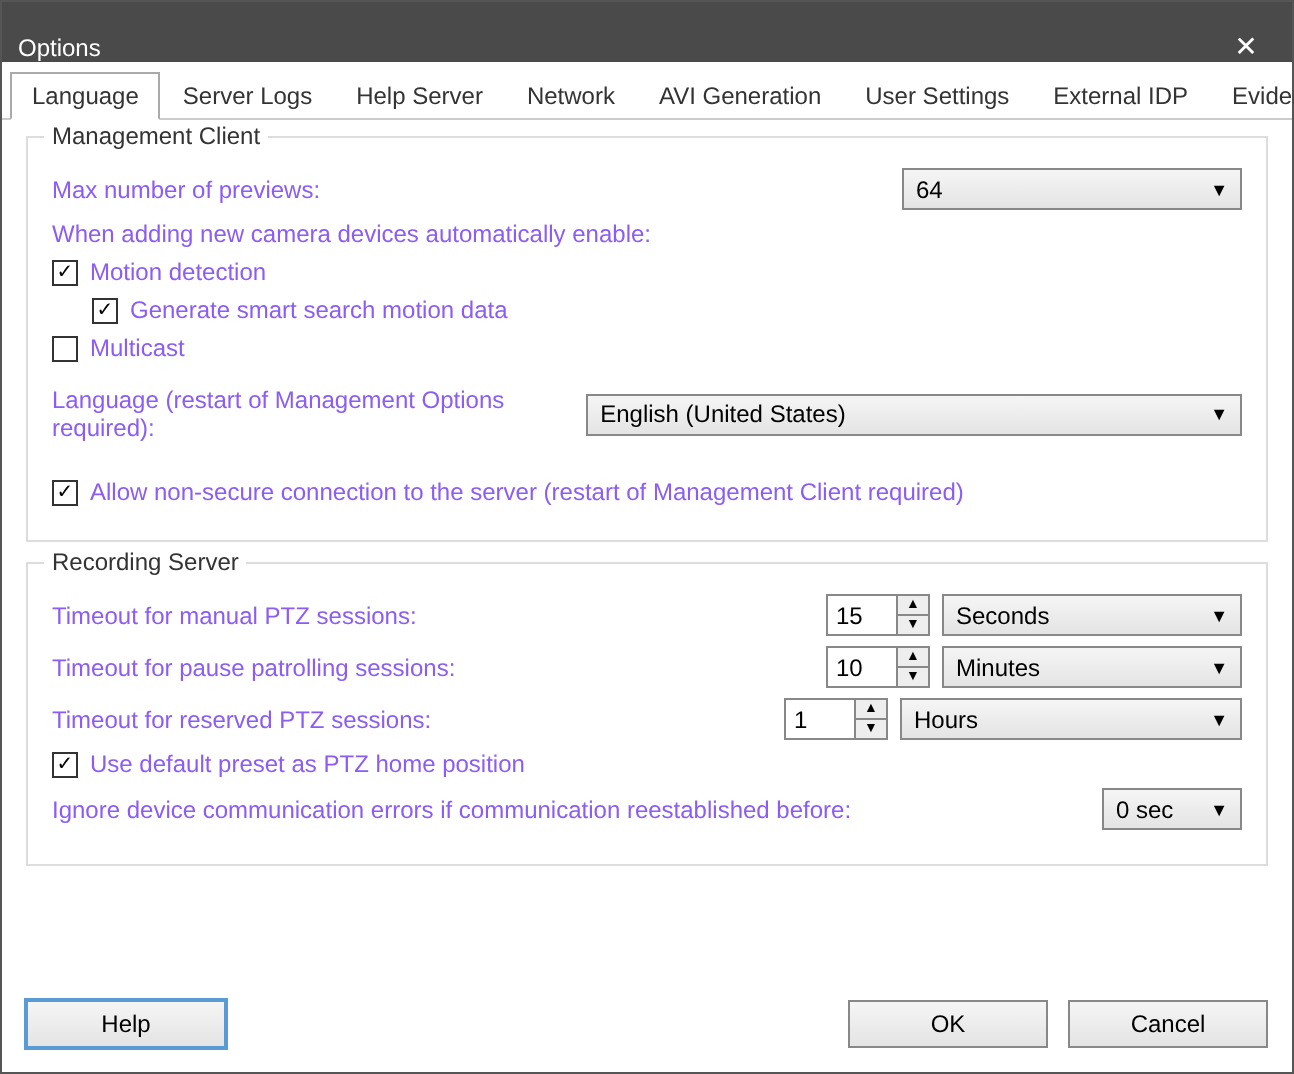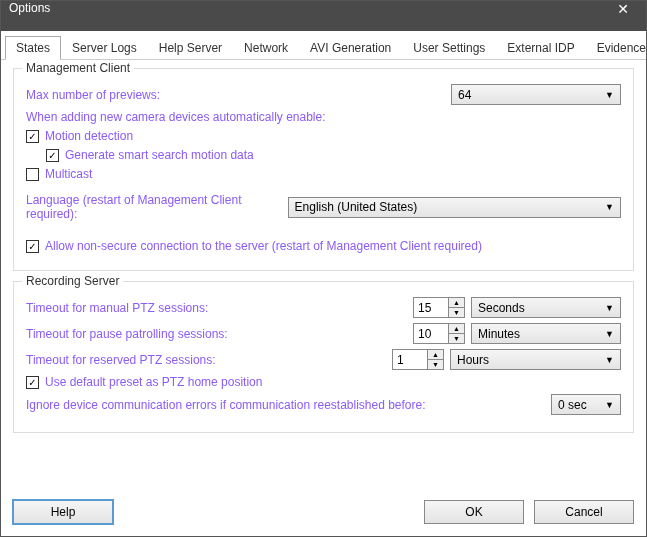--- a/index.html
+++ b/index.html
@@ -1,18 +1,18 @@
 <!DOCTYPE html>
 <html><head>
 <meta charset="utf-8">
 <style>
 * { box-sizing: border-box; font-family: "Segoe UI", Tahoma, sans-serif; font-size: 12px; }
 body { margin: 0; background: #fff; }
 .window { width: 647px; height: 537px; border: 1px solid #555; display: flex; flex-direction: column; }
-.titlebar { background: #4a4a4a; color: #fff; height: 30px; display: flex; align-items: flex-start; padding: 0 8px; }
+.titlebar { background: #4a4a4a; color: #fff; height: 30px; display: flex; align-items: flex-end; padding: 0 8px; }
 .titlebar .title { flex: 1; font-size: 12px; }
 .titlebar .close { width: 30px; text-align: center; font-size: 14px; cursor: pointer; }
 .tabs { display: flex; align-items: center; border-bottom: 1px solid #ccc; padding: 4px 4px 0 4px; background: #fff; }
 .tab { padding: 4px 10px; border: 1px solid transparent; border-bottom: none; cursor: pointer; white-space: nowrap; color: #333; }
 .tab.active { border: 1px solid #aaa; border-bottom: 1px solid #fff; background: #fff; position: relative; top: 1px; }
 .content { flex: 1; padding: 8px 12px; overflow: hidden; }
 .group { border: 1px solid #ddd; margin-bottom: 10px; padding: 10px 12px 12px 12px; position: relative; }
 .group-title { position: absolute; top: -8px; left: 8px; background: #fff; padding: 0 4px; color: #333; }
 .row { display: flex; align-items: center; margin: 5px 0; }
 .label { color: #8b5cf6; }
@@ -36,21 +36,21 @@
 </head>
 <body>
 
 <div class="window">
   <div class="titlebar">
     <span class="title">Options</span>
     <span class="close">✕</span>
   </div>
 
   <div class="tabs">
-    <div class="tab active">States</div>
+    <div class="tab active">Language</div>
     <div class="tab">Server Logs</div>
     <div class="tab">Help Server</div>
     <div class="tab">Network</div>
     <div class="tab">AVI Generation</div>
     <div class="tab">User Settings</div>
     <div class="tab">External IDP</div>
     <div class="tab">Evidence Lock</div>
 
   </div>
 
@@ -77,21 +77,21 @@
       <div class="check indent">
         <span class="box">✓</span>
         <span class="label">Generate smart search motion data</span>
       </div>
       <div class="check">
         <span class="box"></span>
         <span class="label">Multicast</span>
       </div>
 
       <div class="row" style="margin-top:12px">
-        <span class="label">Language (restart of Management Client required):</span>
+        <span class="label">Language (restart of Management Options required):</span>
         <span class="spacer"></span>
         <div class="dropdown" style="width:344px">
           <span class="dd-text">English (United States)</span>
           <span class="dd-arrow">▼</span>
         </div>
       </div>
 
       <div class="check" style="margin-top:18px">
         <span class="box">✓</span>
         <span class="label">Allow non-secure connection to the server (restart of Management Client required)</span>

